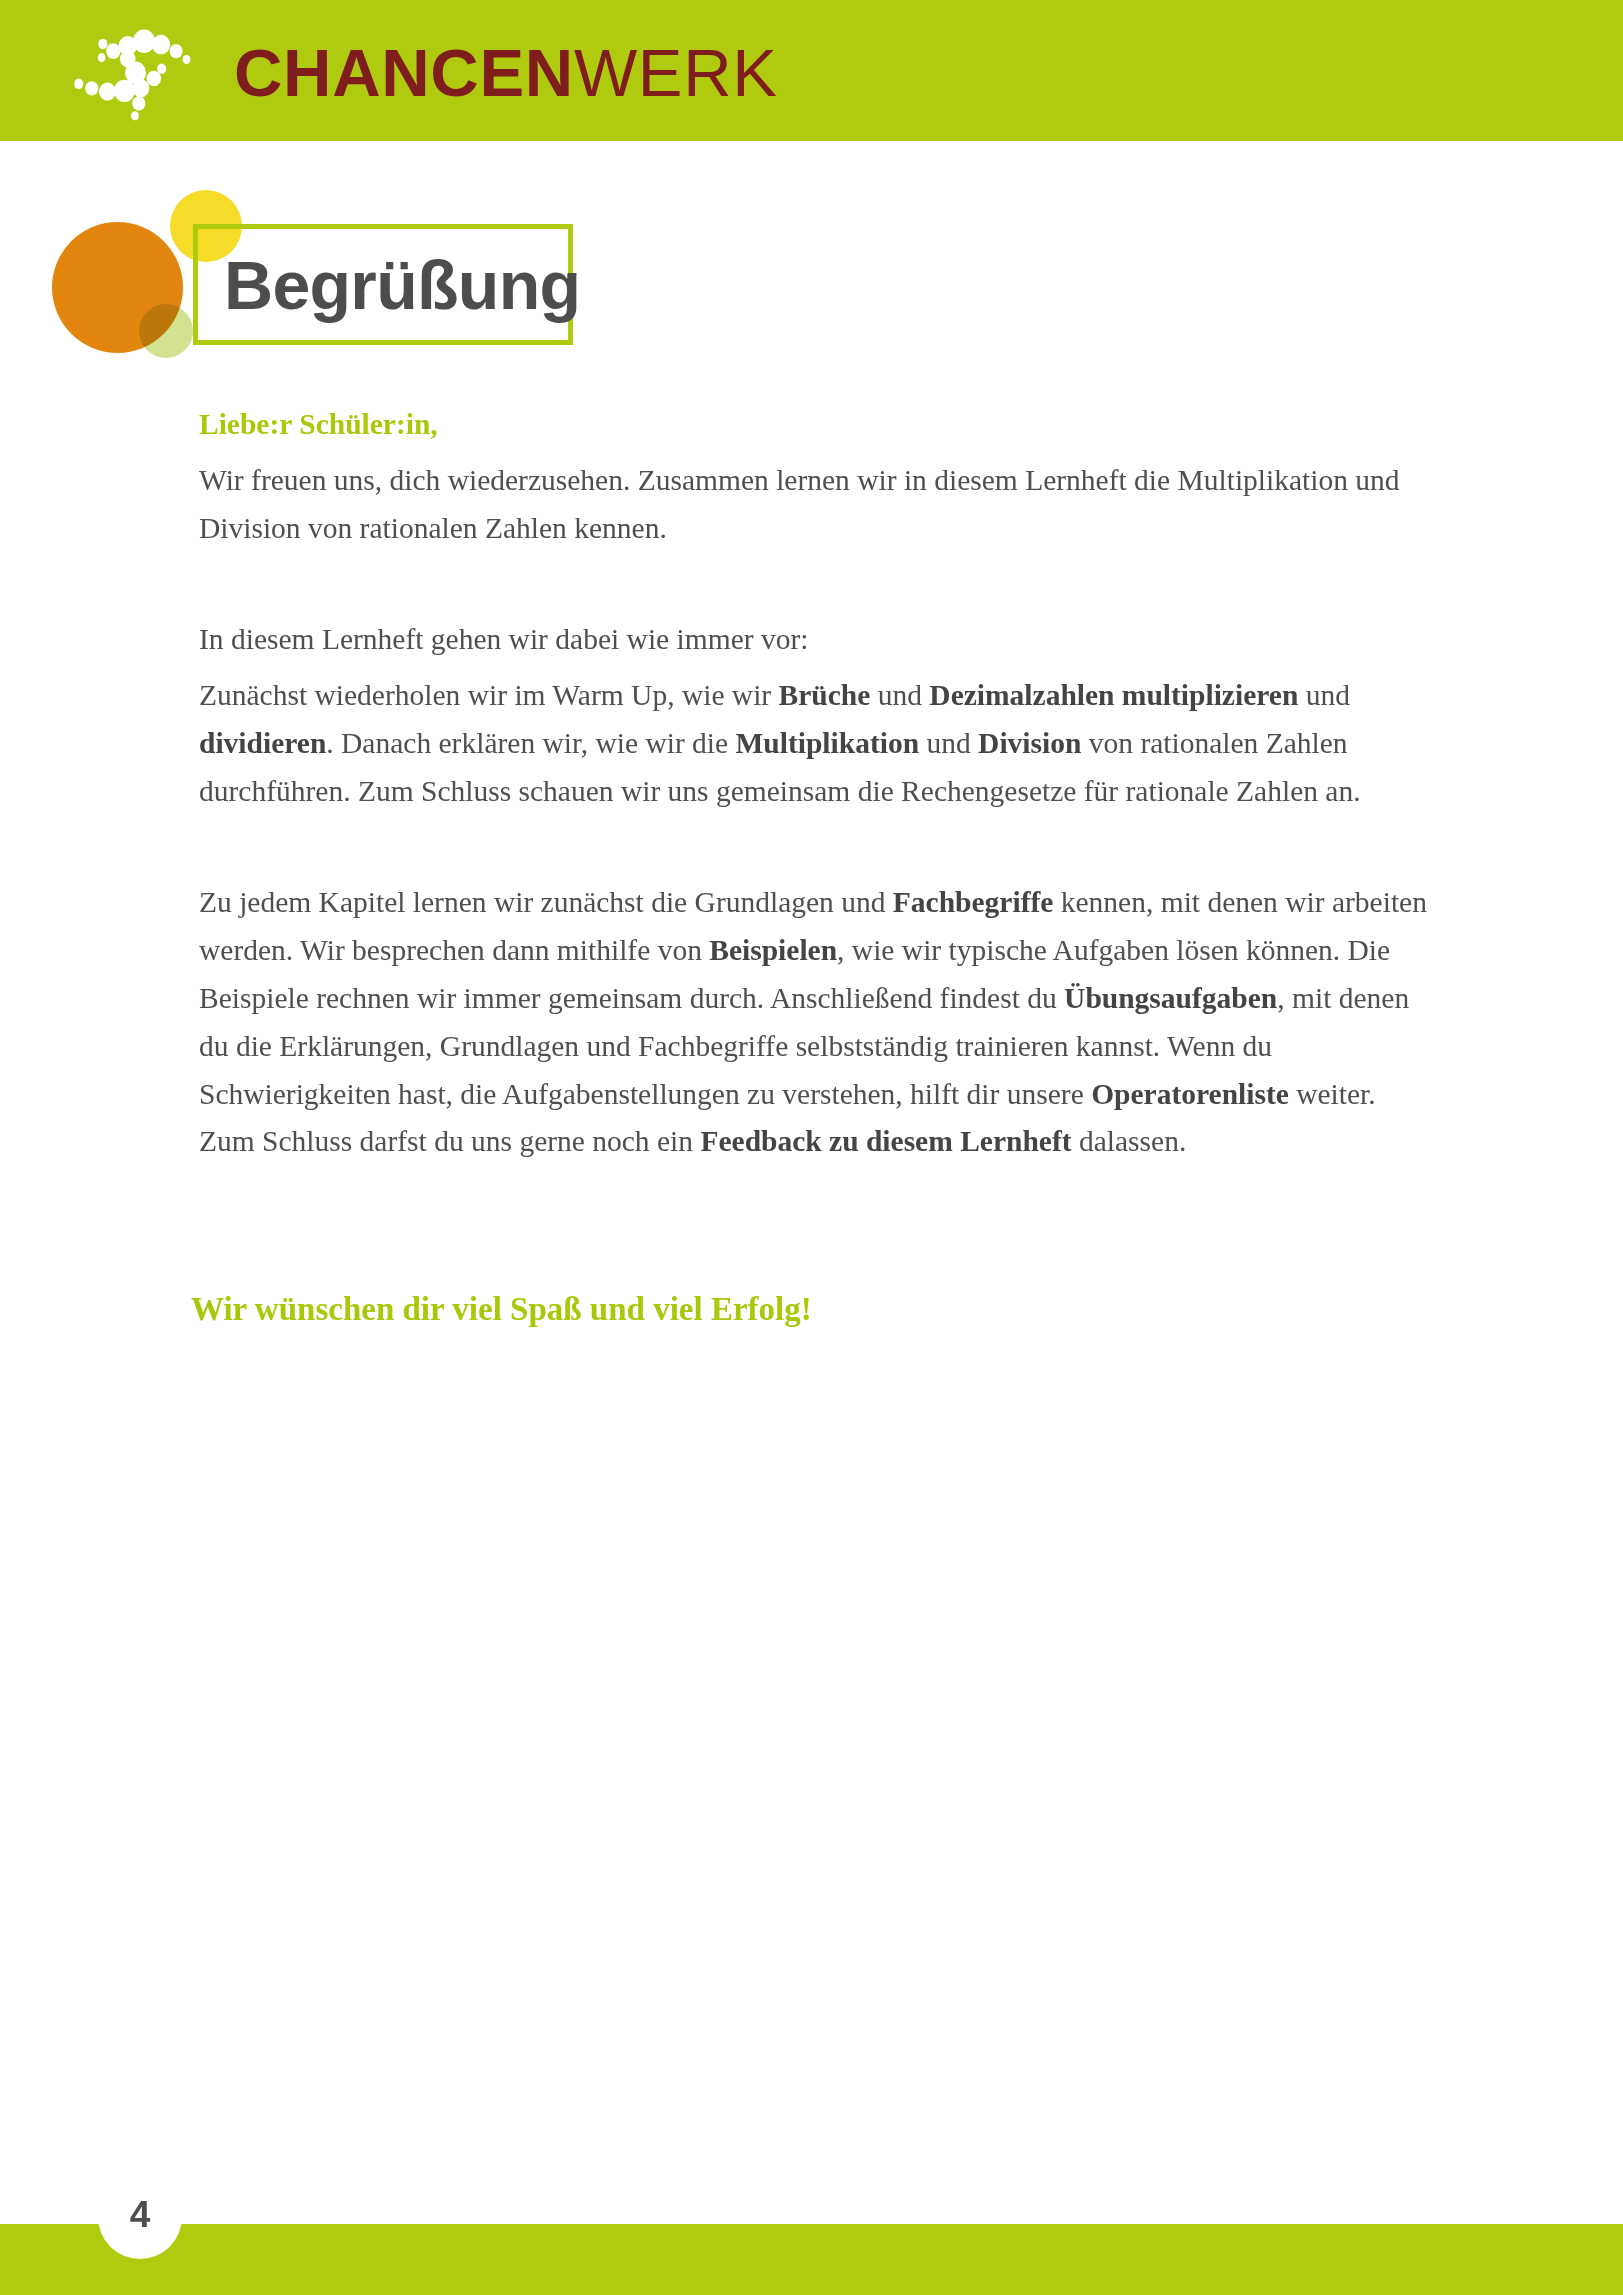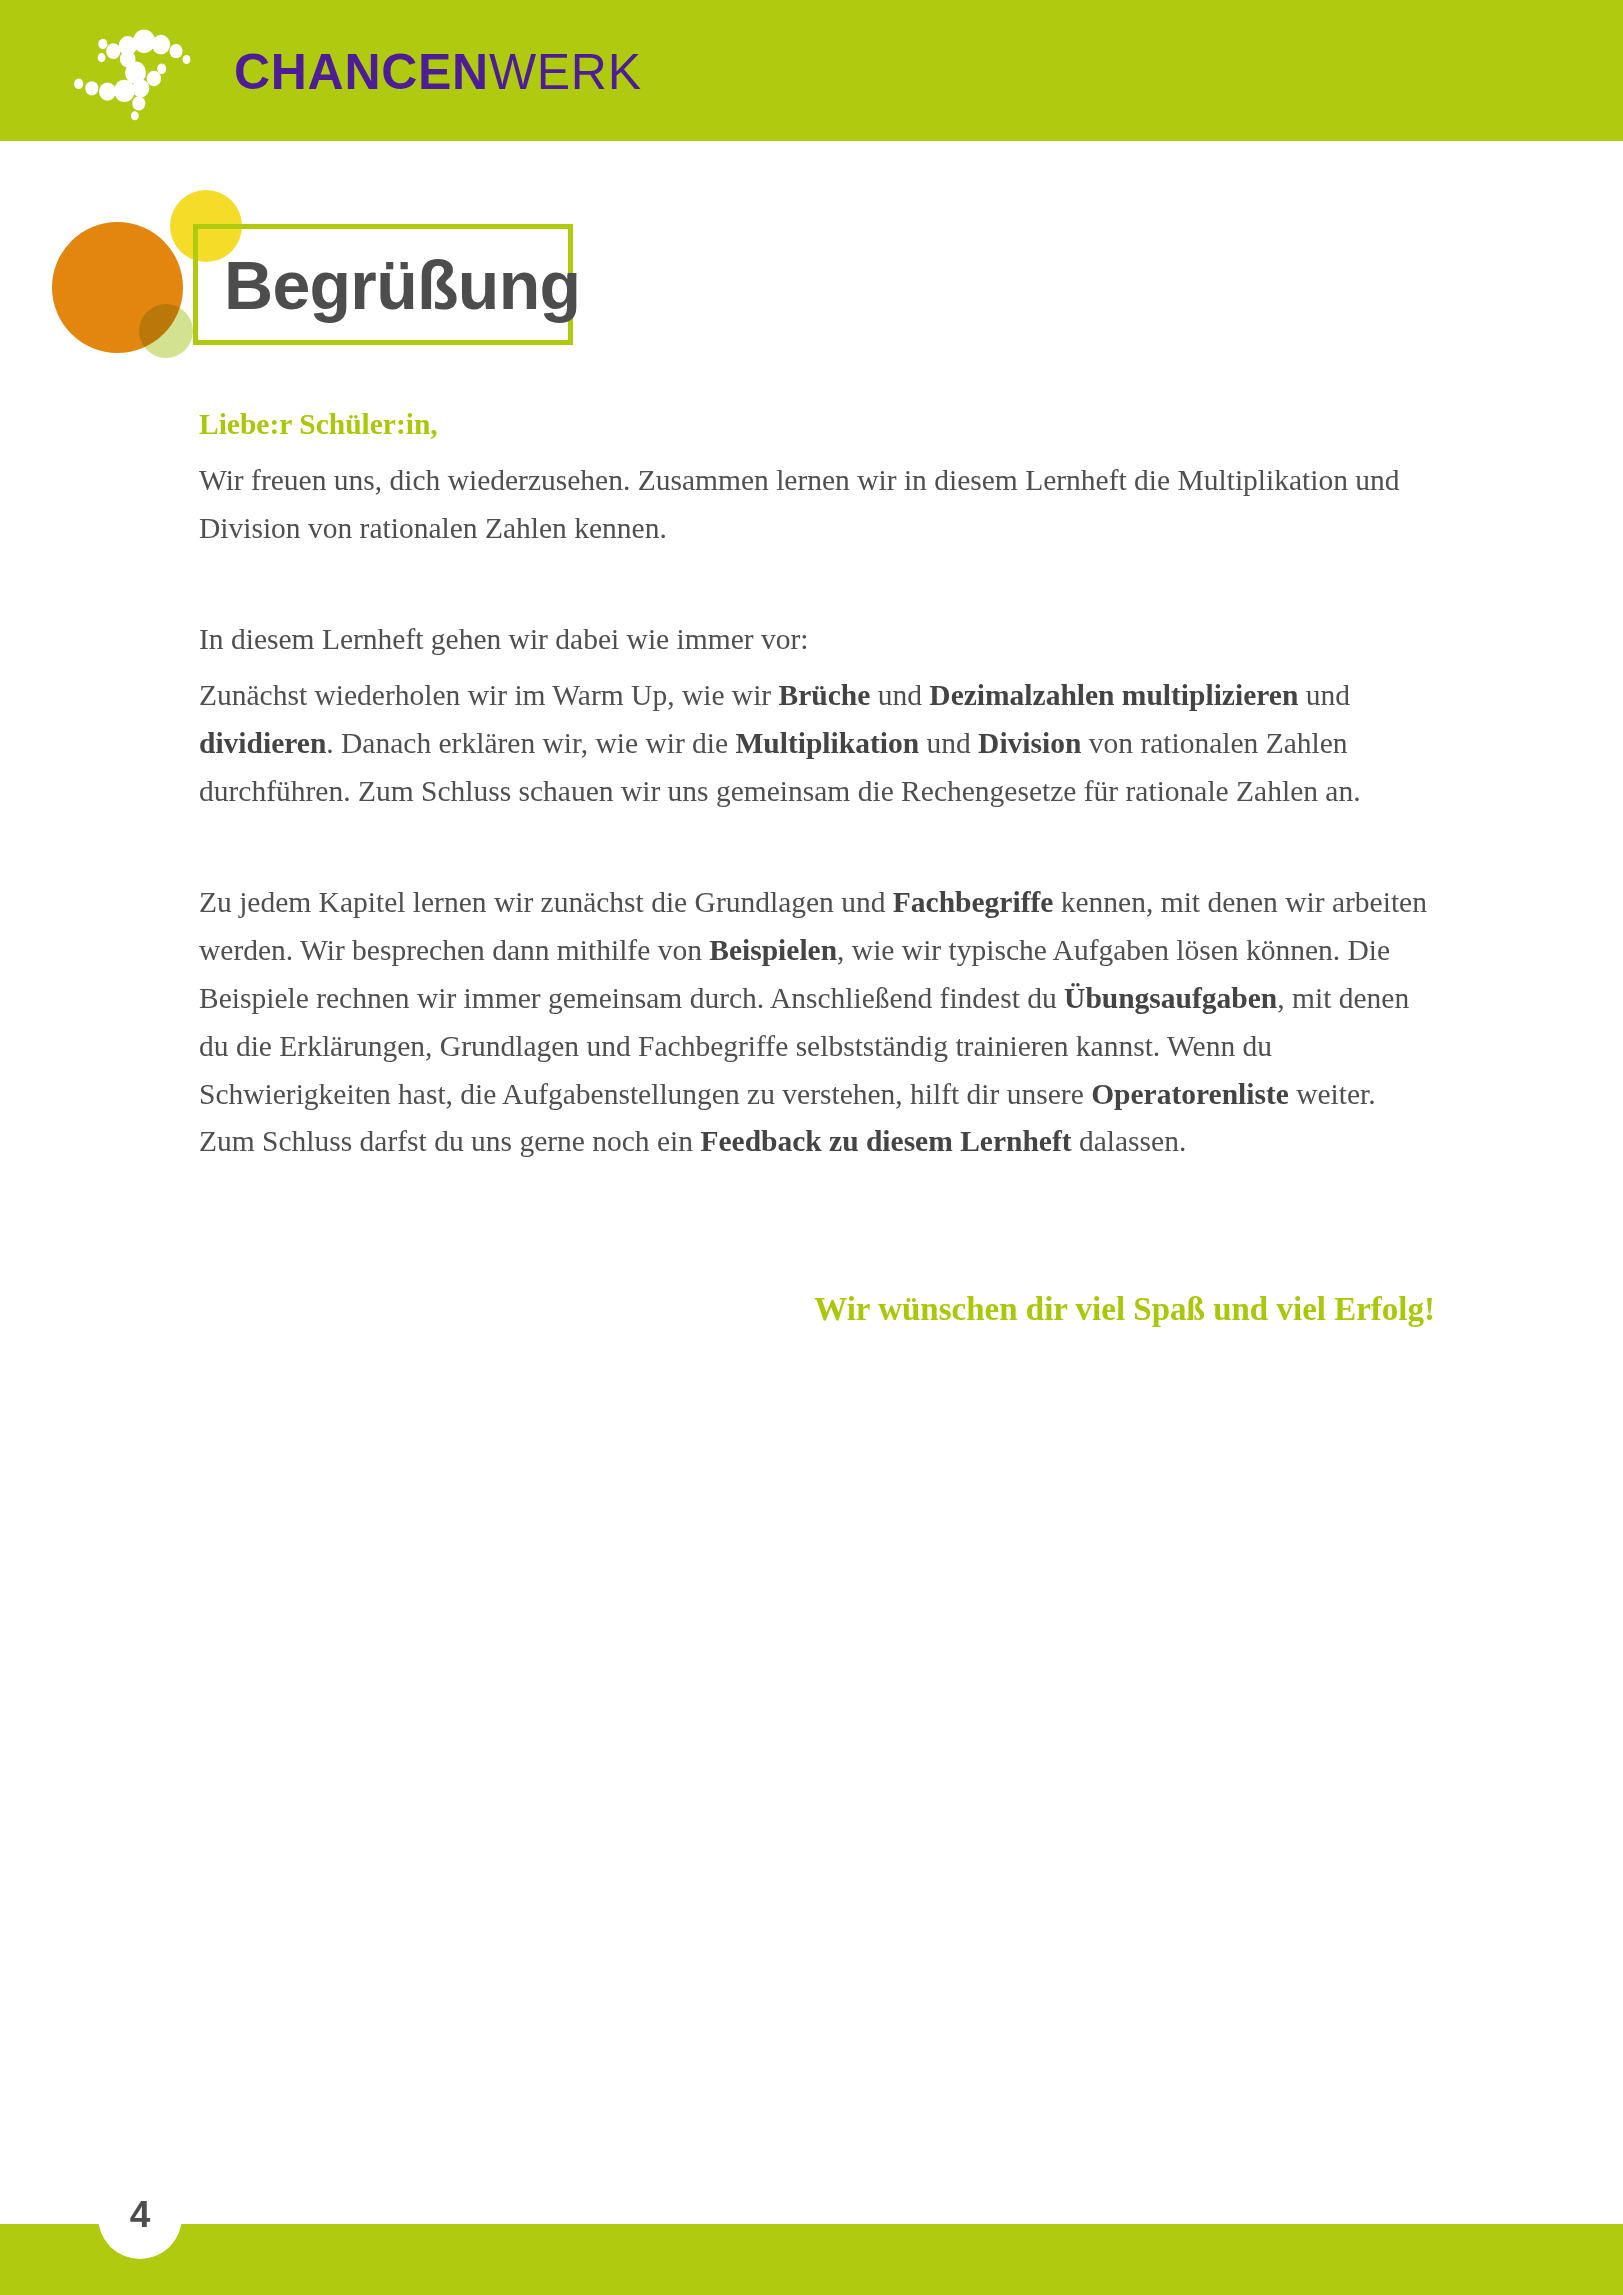--- a/index.html
+++ b/index.html
@@ -39,25 +39,25 @@
     align-items: center;
     gap: 31px;
   }
   .logo-mark {
     width: 131px;
     height: 98px;
     flex: 0 0 auto;
   }
   .logo-word {
     font-family: "Liberation Sans", "DejaVu Sans", sans-serif;
-    font-size: 50px;
+    font-size: 67px;
     letter-spacing: 0.7px;
     line-height: 1;
     white-space: nowrap;
-    color: #4c1d95;
+    color: #7f1d1d;
   }
   .logo-word .bold {
     font-weight: 700;
   }
   .logo-word .light {
     font-weight: 300;
   }
 
   
   .title-zone {
@@ -138,21 +138,21 @@
     font-weight: 700;
   }
   .gap-lg {
     height: 48px;
   }
   b, strong {
     font-weight: 700;
     color: #444444;
   }
   .closing {
-    text-align: right;
+    text-align: left;
     color: #aac80a;
     font-weight: 700;
     font-size: 33px;
     line-height: 1.5;
     margin-top: 63px;
   }
   .closing div {
     white-space: nowrap;
   }
 

